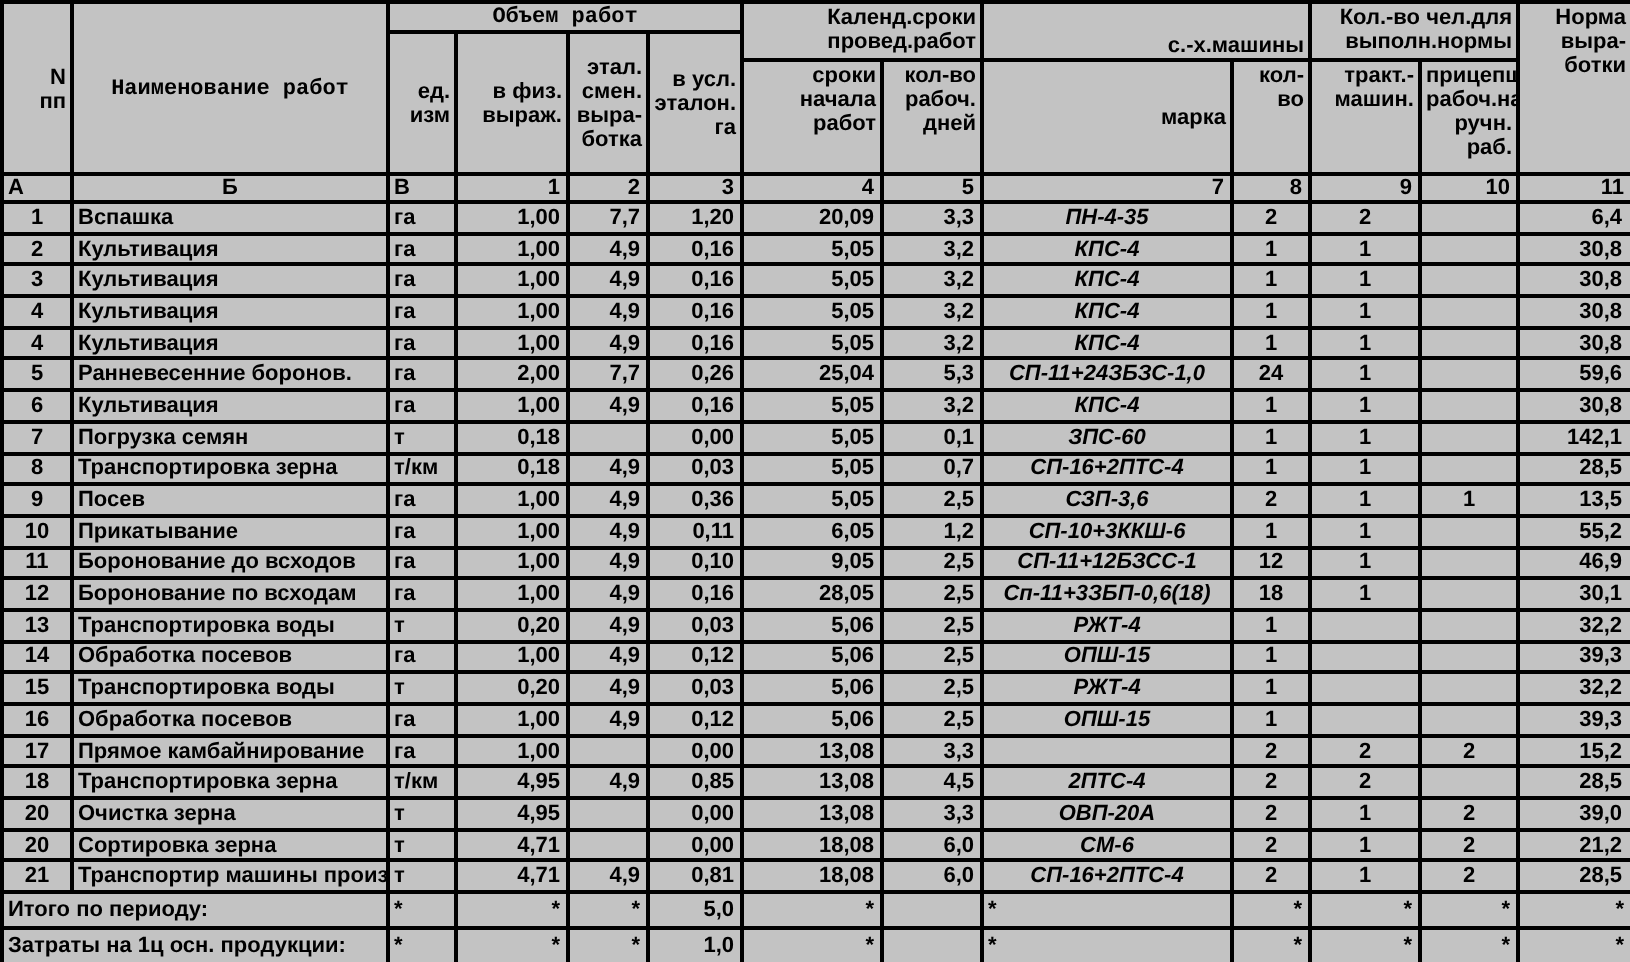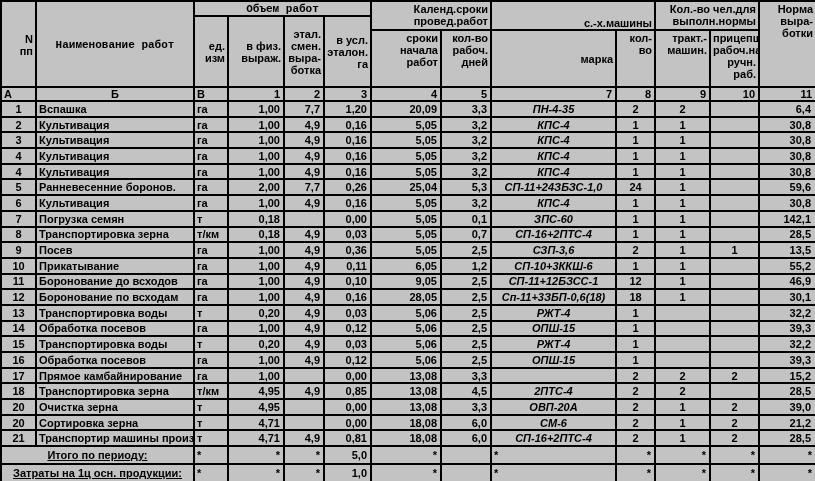--- a/index.html
+++ b/index.html
@@ -41,21 +41,21 @@
   .lcn{text-align:right;padding-right:3px;}
   tr.letters td{font-weight:bold;}
   
   .c0{text-align:center;}
   .c1,.c2{text-align:left;margin-left:36px;}
   .c3,.c4,.c5,.c6,.c7{text-align:right;padding-right:3px;}
   .c8{text-align:center;font-style:italic;}
   .c9,.c10,.c11{text-align:center;}
   .c12{text-align:right;padding-right:4px;margin-left:36px;}
   
-  .flabel{text-align:center;text-decoration:underline;}
+  .flabel{text-align:left;}
   .f0{text-align:left;}
   .f1,.f2,.f3,.f4,.f5{text-align:right;padding-right:3px;}
   .f6{text-align:left;}
   .f7,.f8,.f9,.f10{text-align:right;padding-right:3px;}
 </style>
 </head>
 <body>
 
 <div class="sheet">
   <table>

